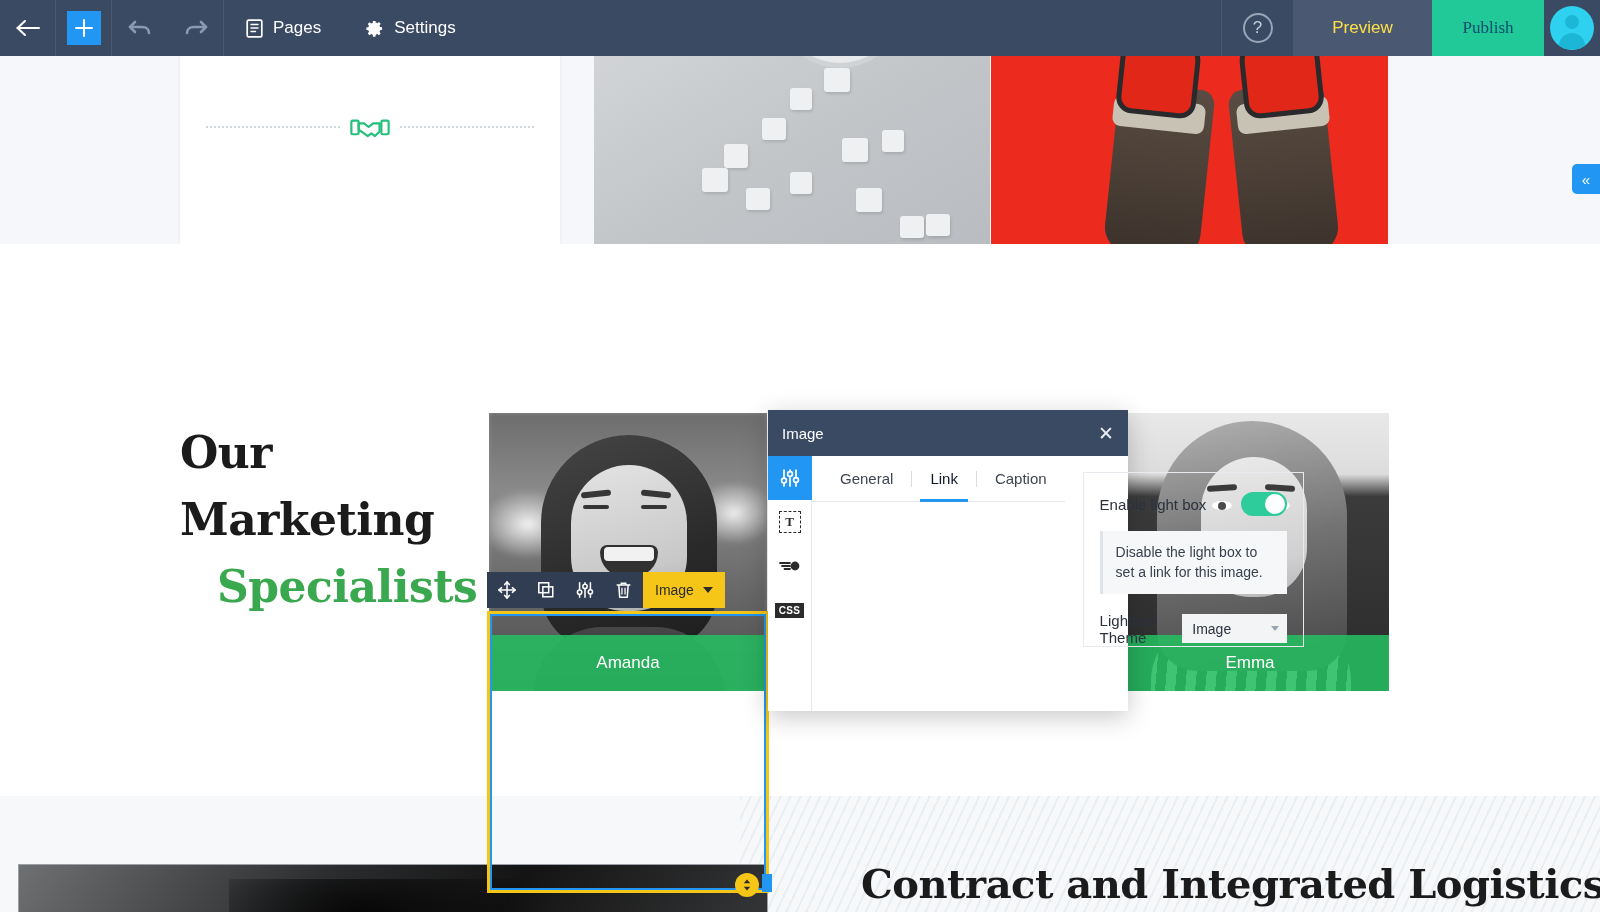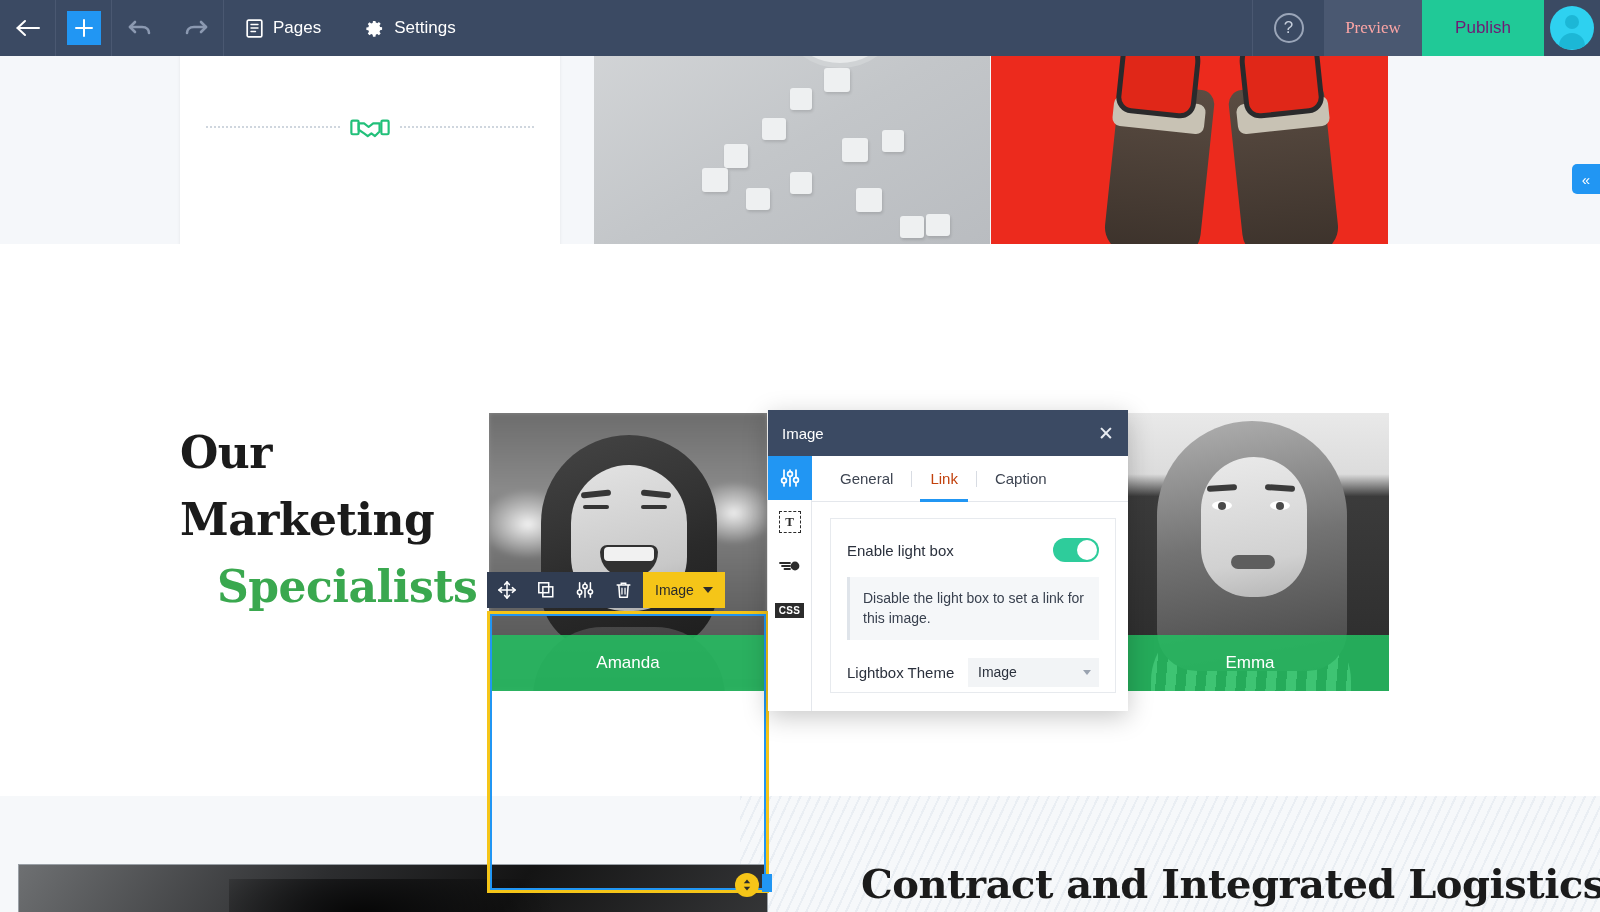--- a/index.html
+++ b/index.html
@@ -48,28 +48,28 @@
     border-left: 1px solid #4a5871;
     cursor: pointer;
   }
   .help-circle {
     width: 30px; height: 30px; border-radius: 50%;
     border: 2px solid #9aa5b8;
     color: #c6cedb; font-size: 17px;
     display: flex; align-items: center; justify-content: center;
   }
   .tb-preview {
-    width: 98px; background: #4a5871; color: #fca5a5;
+    width: 139px; background: #4a5871; color: #fde047;
+    display: flex; align-items: center; justify-content: center;
+    font-size: 17px; cursor: pointer;
+  }
+  .tb-publish {
+    width: 112px; background: #20c997; color: #0c4a6e;
     display: flex; align-items: center; justify-content: center;
     font-size: 17px; cursor: pointer; font-family: Liberation Serif, serif;
-  }
-  .tb-publish {
-    width: 122px; background: #20c997; color: #701a75;
-    display: flex; align-items: center; justify-content: center;
-    font-size: 17px; cursor: pointer;
   }
   .tb-avatar-wrap {
     width: 56px; display: flex; align-items: center; justify-content: center;
     cursor: pointer;
   }
   .avatar {
     width: 44px; height: 44px; border-radius: 50%;
     background: #2ed1f0;
     position: relative; overflow: hidden;
   }
@@ -404,33 +404,33 @@
     border: 1px dashed #2b2b2b;
     display:flex; align-items:center; justify-content:center;
     font-size: 13px; font-weight: bold; color: #2b2b2b;
     font-family: "Liberation Serif", serif;
   }
   .rail-css {
     background: #2b2b2b; color: #ffffff;
     font-size: 10px; font-weight: bold;
     padding: 2px 4px; letter-spacing: .3px; text-align: center;
   }
-  .dlg-main { flex: 1 1 auto; display: flex; flex-direction: column; }
+  .dlg-main { flex: 1 1 auto; display: flex; flex-direction: row; }
   .dlg-tabs {
     height: 46px; display: flex; align-items: center;
     border-bottom: 1px solid #e4e7ec;
     padding-left: 10px;
   }
   .dtab {
     padding: 0 18px; height: 46px;
     display: flex; align-items: center;
     font-size: 15px; color: #3e4552; cursor: pointer;
     position: relative;
   }
-  .dtab.active { color: #c2410c; }
+  .dtab.active { color: #0f172a; }
   .dtab.active::after {
     content: ""; position: absolute; left: 8px; right: 8px; bottom: 0;
     height: 3px; background: #2196f3;
   }
   .dtab-sep { width: 1px; height: 16px; background: #d8dce3; }
   .dlg-panel { flex: 1 1 auto; padding: 16px 12px 14px 18px; }
   .panel-card {
     border: 1px solid #e7eaee; height: 175px;
     padding: 14px 16px 0 16px;
   }

